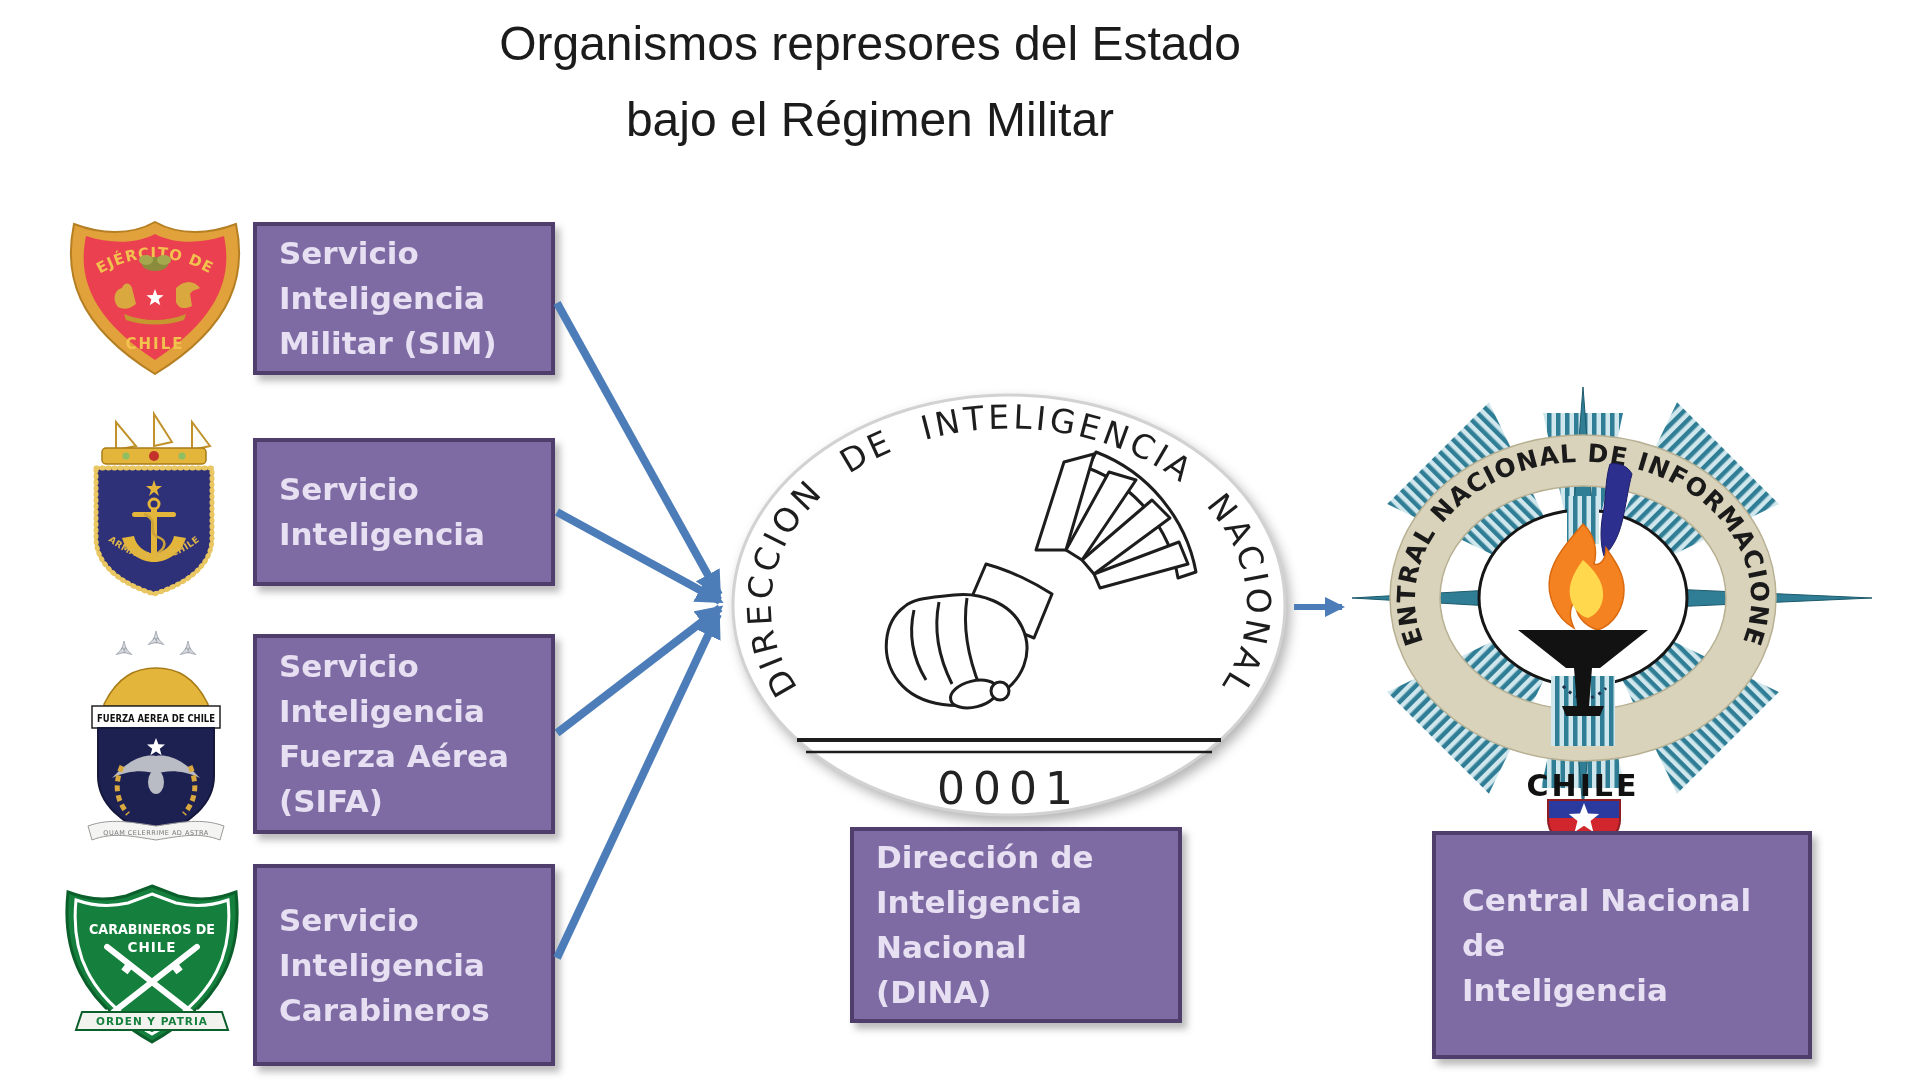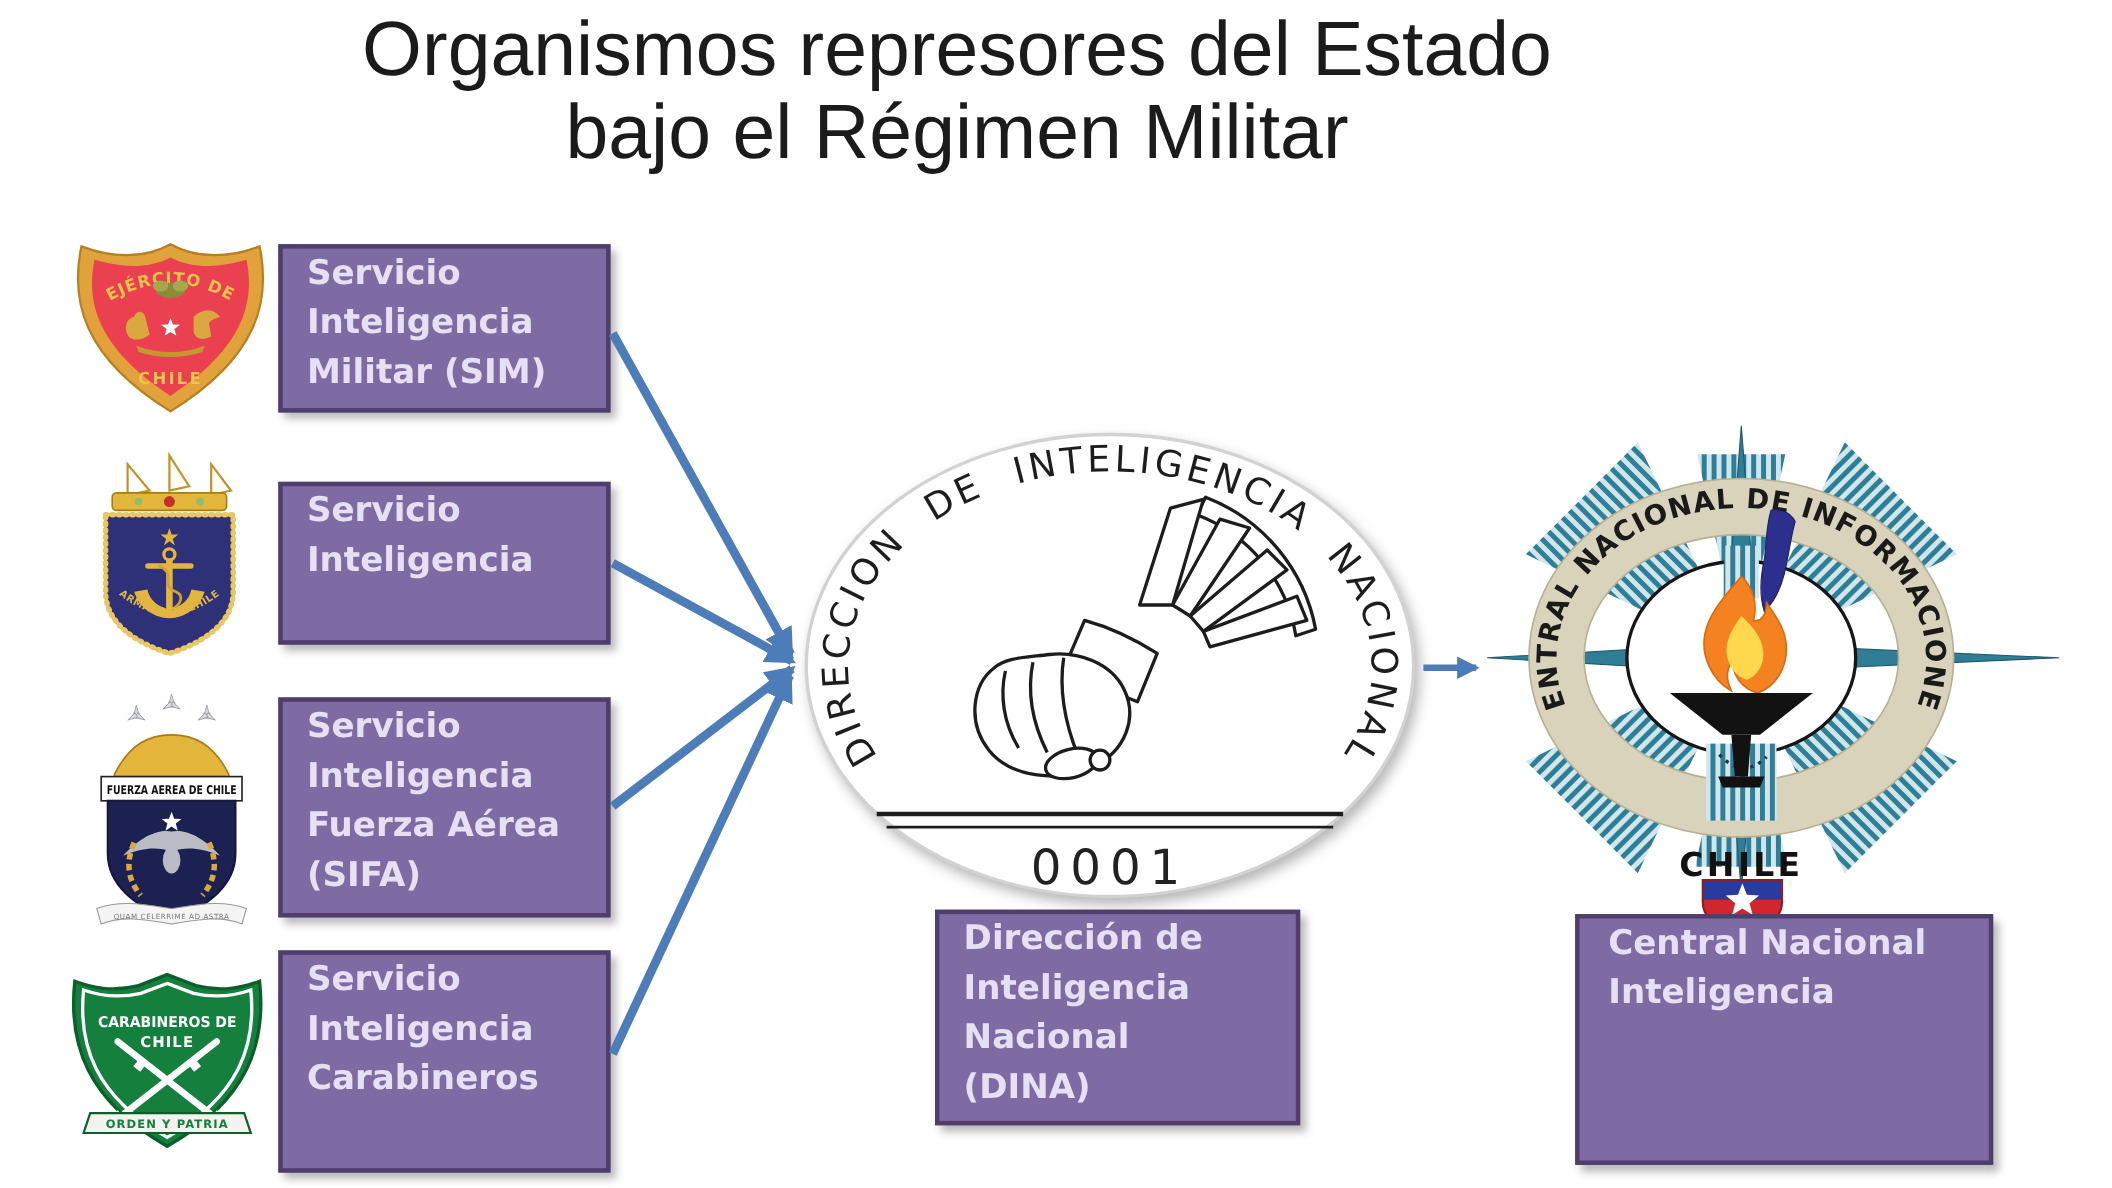--- a/index.html
+++ b/index.html
@@ -1,24 +1,24 @@
 <!DOCTYPE html>
 <html><head>
 <meta charset="utf-8">
 <style>
   html,body{margin:0;padding:0;background:#ffffff;}
   .stage{position:relative;width:1920px;height:1080px;background:#ffffff;overflow:hidden;
          font-family:"DejaVu Sans",sans-serif;}
   .title{position:absolute;left:0;top:6px;width:1740px;text-align:center;
          font-family:"Liberation Sans",sans-serif;font-weight:400;color:#1b1b1b;
-         font-size:70px;line-height:76px;letter-spacing:0px;}
+         font-size:48px;line-height:76px;letter-spacing:0px;}
   .title .t2{margin-top:0px;}
   .pbox{position:absolute;box-sizing:border-box;width:302px;background:#7e6ba3;
         border:4px solid #4f3d6b;box-shadow:5px 6px 7px rgba(60,60,60,.35);
-        display:flex;flex-direction:column;padding-left:22px;z-index:2;}
+        display:flex;flex-direction:column;justify-content:center;padding-left:22px;z-index:2;}
   .pbox .pline{color:#e7e0f3;font-weight:bold;font-size:31px;line-height:45px;white-space:nowrap;}
   .bigbox{width:332px;}
   .cnibox{width:380px;padding-left:26px;}
   .emb{position:absolute;z-index:2;}
   .overlay{position:absolute;left:0;top:0;z-index:3;pointer-events:none;}
   .sealwrap{position:absolute;left:728px;top:392px;z-index:1;filter:drop-shadow(4px 6px 6px rgba(90,90,90,.45));}
   .cniwrap{position:absolute;left:1348px;top:380px;z-index:1;}
 </style>
 </head>
 <body>
@@ -233,20 +233,21 @@
   </div>
 
   <div class="pbox bigbox" style="left:850px;top:827px;height:196px">
     <div class="pline">Dirección de</div>
     <div class="pline">Inteligencia</div>
     <div class="pline">Nacional</div>
     <div class="pline">(DINA)</div>
   </div>
   <div class="pbox cnibox" style="left:1432px;top:831px;height:228px">
     <div class="pline">Central Nacional</div>
+    <div class="pline">de</div>
     <div class="pline">Inteligencia</div>
   </div>
 
   <svg class="overlay" width="1920" height="1080" viewBox="0 0 1920 1080">
     <defs>
       <marker id="ah" viewBox="0 0 10 10" refX="8.5" refY="5" markerWidth="3.4" markerHeight="3.4" orient="auto-start-reverse">
         <path d="M0,0 L10,5 L0,10 z" fill="#4d7db8"></path>
       </marker>
     </defs>
     <g stroke="#4d7db8" stroke-width="8" fill="none">

